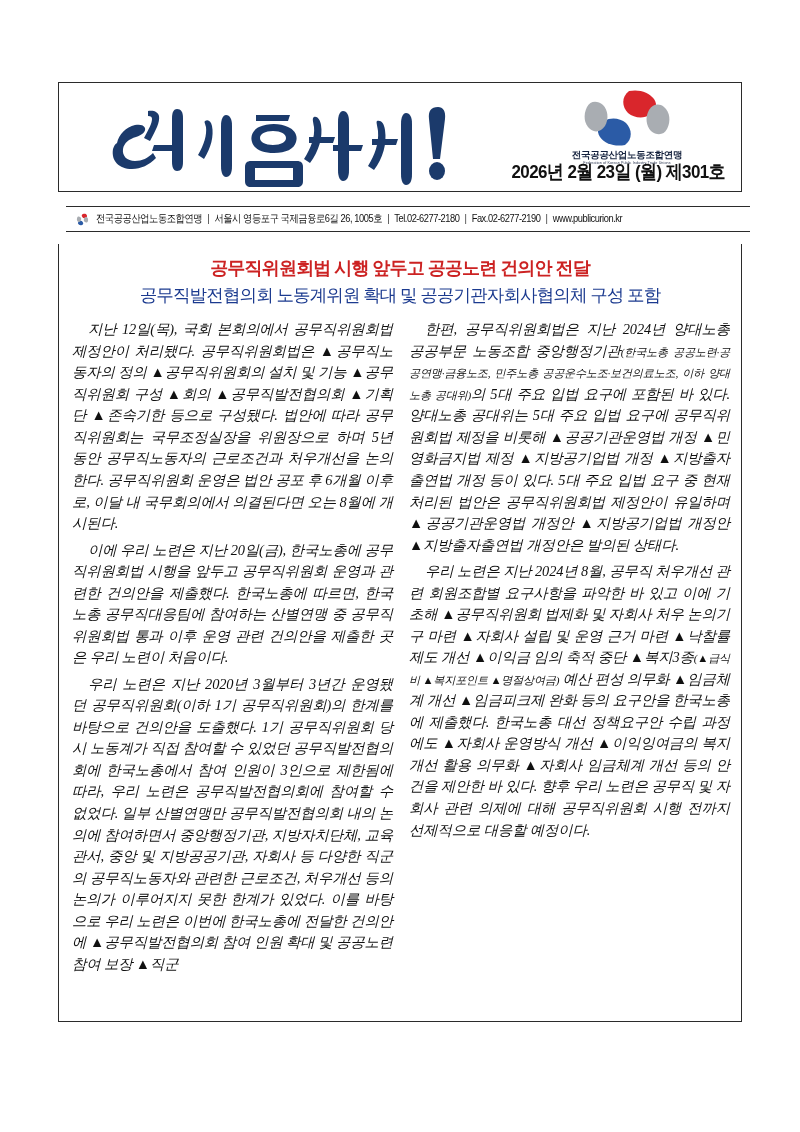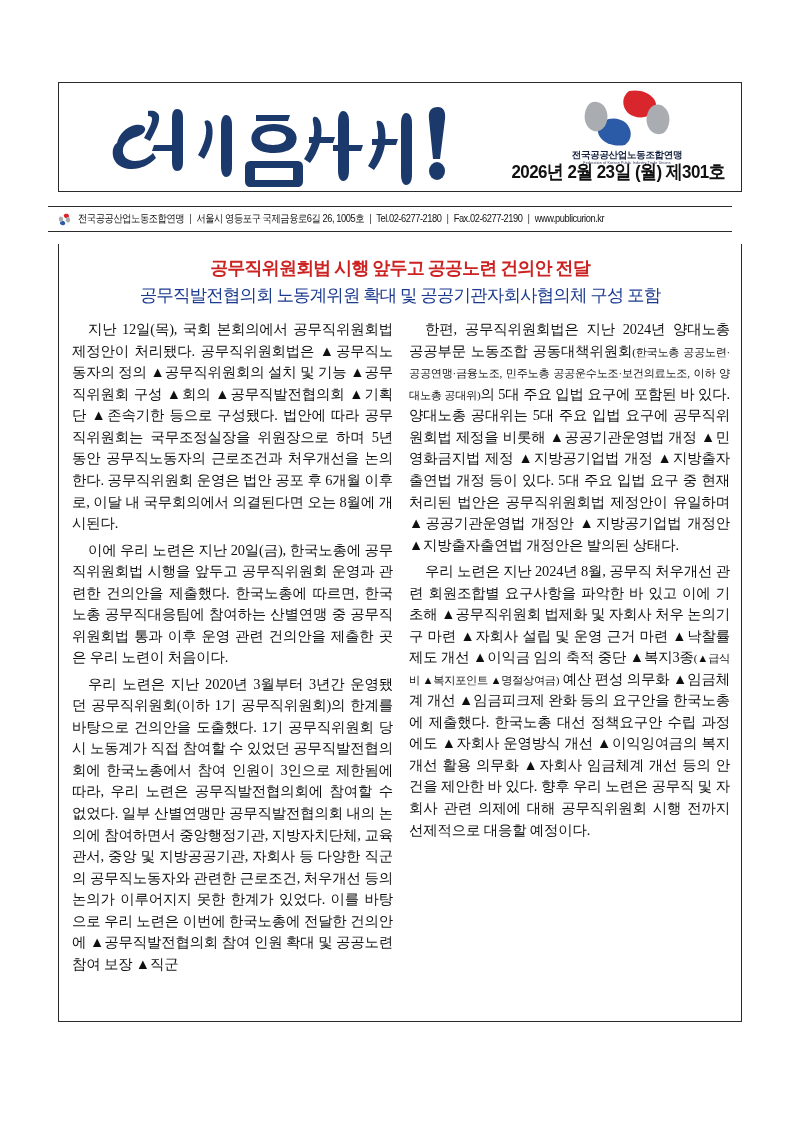--- a/index.html
+++ b/index.html
@@ -93,21 +93,21 @@
     color: #111111;
     letter-spacing: -0.6px;
     white-space: nowrap;
     transform: scaleY(1.12);
     transform-origin: right bottom;
   }
 
   
   .contact-bar {
     position: absolute;
-    left: 48px;
+    left: 66px;
     top: 206px;
     width: 684px;
     height: 26px;
     box-sizing: border-box;
     border-top: 1px solid #2b2b2b;
     border-bottom: 1px solid #2b2b2b;
     display: flex;
     align-items: center;
     padding-left: 10px;
     background: #ffffff;
@@ -180,21 +180,21 @@
     margin: 0;
     font-family: "Liberation Serif", "DejaVu Serif", serif;
     font-size: 14.4px;
     line-height: 1.495;
     color: #101010;
     text-align: justify;
     text-justify: inter-character;
     letter-spacing: -0.15px;
     word-break: break-all;
   }
-  .col p.indent { text-indent: 16px; }
+  .col p.indent { text-indent: 16px; font-style: italic; }
   .col p + p { margin-top: 5px; }
   .small-note { font-size: 11.2px; letter-spacing: -0.3px; }
 </style>
 </head>
 <body>
 
 <div class="page">
 
   <div class="masthead">
     <div class="masthead-inner">
@@ -276,20 +276,20 @@
 
     <div class="columns">
 
       <div class="col">
         <p class="indent">지난 12일(목), 국회 본회의에서 공무직위원회법 제정안이 처리됐다. 공무직위원회법은 ▲공무직노동자의 정의 ▲공무직위원회의 설치 및 기능 ▲공무직위원회 구성 ▲회의 ▲공무직발전협의회 ▲기획단 ▲존속기한 등으로 구성됐다. 법안에 따라 공무직위원회는 국무조정실장을 위원장으로 하며 5년 동안 공무직노동자의 근로조건과 처우개선을 논의한다. 공무직위원회 운영은 법안 공포 후 6개월 이후로, 이달 내 국무회의에서 의결된다면 오는 8월에 개시된다.</p>
         <p class="indent">이에 우리 노련은 지난 20일(금), 한국노총에 공무직위원회법 시행을 앞두고 공무직위원회 운영과 관련한 건의안을 제출했다. 한국노총에 따르면, 한국노총 공무직대응팀에 참여하는 산별연맹 중 공무직위원회법 통과 이후 운영 관련 건의안을 제출한 곳은 우리 노련이 처음이다.</p>
         <p class="indent">우리 노련은 지난 2020년 3월부터 3년간 운영됐던 공무직위원회(이하 1기 공무직위원회)의 한계를 바탕으로 건의안을 도출했다. 1기 공무직위원회 당시 노동계가 직접 참여할 수 있었던 공무직발전협의회에 한국노총에서 참여 인원이 3인으로 제한됨에 따라, 우리 노련은 공무직발전협의회에 참여할 수 없었다. 일부 산별연맹만 공무직발전협의회 내의 논의에 참여하면서 중앙행정기관, 지방자치단체, 교육관서, 중앙 및 지방공공기관, 자회사 등 다양한 직군의 공무직노동자와 관련한 근로조건, 처우개선 등의 논의가 이루어지지 못한 한계가 있었다. 이를 바탕으로 우리 노련은 이번에 한국노총에 전달한 건의안에 ▲공무직발전협의회 참여 인원 확대 및 공공노련 참여 보장 ▲직군</p>
       </div>
 
       <div class="col">
-        <p class="indent"><span>한편, 공무직위원회법은 지난 2024년 양대노총 공공부문 노동조합 공동대책위원회</span><span class="small-note">(한국노총 공공노련·공공연맹·금융노조, 민주노총 공공운수노조·보건의료노조, 이하 양대노총 공대위)</span><span>의 5대 주요 입법 요구에 포함된 바 있다. 양대노총 공대위는 5대 주요 입법 요구에 공무직위원회법 제정을 비롯해 ▲공공기관운영법 개정 ▲민영화금지법 제정 ▲지방공기업법 개정 ▲지방출자출연법 개정 등이 있다. 5대 주요 입법 요구 중 현재 처리된 법안은 공무직위원회법 제정안이 유일하며 ▲공공기관운영법 개정안 ▲지방공기업법 개정안 ▲지방출자출연법 개정안은 발의된 상태다.</span></p>
+        <p class="indent"><span>한편, 공무직위원회법은 지난 2024년 양대노총 공공부문 노동조합 중앙행정기관</span><span class="small-note">(한국노총 공공노련·공공연맹·금융노조, 민주노총 공공운수노조·보건의료노조, 이하 양대노총 공대위)</span><span>의 5대 주요 입법 요구에 포함된 바 있다. 양대노총 공대위는 5대 주요 입법 요구에 공무직위원회법 제정을 비롯해 ▲공공기관운영법 개정 ▲민영화금지법 제정 ▲지방공기업법 개정 ▲지방출자출연법 개정 등이 있다. 5대 주요 입법 요구 중 현재 처리된 법안은 공무직위원회법 제정안이 유일하며 ▲공공기관운영법 개정안 ▲지방공기업법 개정안 ▲지방출자출연법 개정안은 발의된 상태다.</span></p>
         <p class="indent"><span>우리 노련은 지난 2024년 8월, 공무직 처우개선 관련 회원조합별 요구사항을 파악한 바 있고 이에 기초해 ▲공무직위원회 법제화 및 자회사 처우 논의기구 마련 ▲자회사 설립 및 운영 근거 마련 ▲낙찰률 제도 개선 ▲이익금 임의 축적 중단 ▲복지3종</span><span class="small-note">(▲급식비 ▲복지포인트 ▲명절상여금)</span><span> 예산 편성 의무화 ▲임금체계 개선 ▲임금피크제 완화 등의 요구안을 한국노총에 제출했다. 한국노총 대선 정책요구안 수립 과정에도 ▲자회사 운영방식 개선 ▲이익잉여금의 복지개선 활용 의무화 ▲자회사 임금체계 개선 등의 안건을 제안한 바 있다. 향후 우리 노련은 공무직 및 자회사 관련 의제에 대해 공무직위원회 시행 전까지 선제적으로 대응할 예정이다.</span></p>
       </div>
 
     </div>
   </div>
 
 </div>
 
 </body></html>

